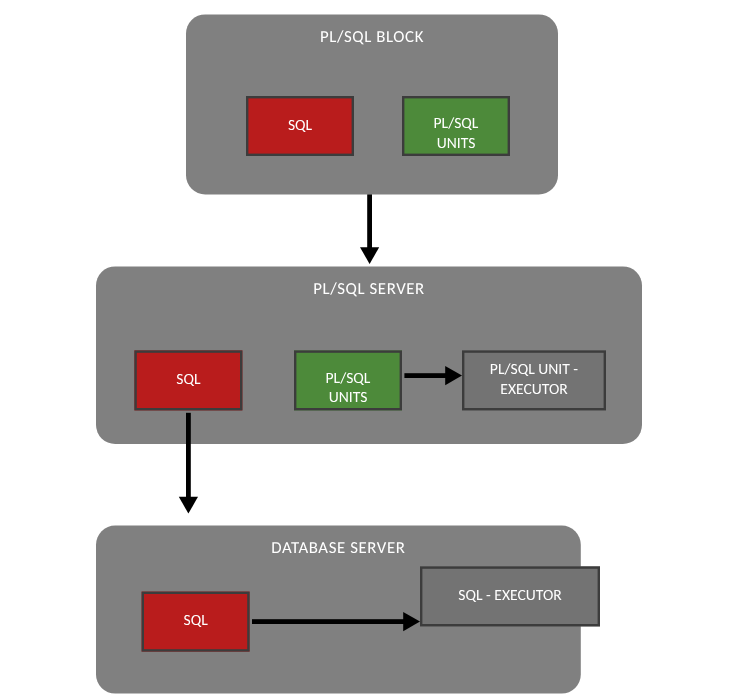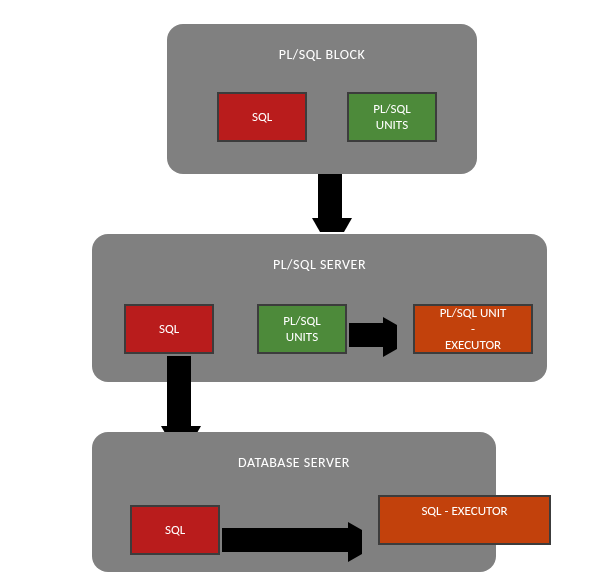--- a/index.html
+++ b/index.html
@@ -1,15 +1,15 @@
 <!DOCTYPE html>
 <html><head>
   <meta charset="utf-8">
   <style>
-    * { margin: 0; padding: 12px; box-sizing: border-box; }
+    * { margin: 0; padding: 0; box-sizing: border-box; }
     body {
       background: #ffffff;
       width: 610px;
       height: 582px;
       font-family: Calibri, Arial, sans-serif;
       position: relative;
     }
     .panel {
       position: absolute;
       background: #808080;
@@ -28,22 +28,22 @@
       display: flex;
       align-items: center;
       justify-content: center;
       text-align: center;
       color: #ffffff;
       border: 2px solid #3c3c3c;
       font-size: 13px;
       line-height: 1.25;
     }
     .box-brown { background: #b91c1c; }
-    .box-green { background: #4d8a3a; }
-    .box-blue  { background: #c2410c; margin-left: 16px; }
+    .box-green { background: #4d8a3a; align-items: flex-end; }
+    .box-blue  { background: #737373; }
     .arrow-line {
       position: absolute;
       background: #000000;
     }
     .arrow-head-down {
       position: absolute;
       width: 0; height: 0;
       border-left: 8px solid transparent;
       border-right: 8px solid transparent;
       border-top: 14px solid #000000;
@@ -87,24 +87,24 @@
   <span>PL/SQL UNIT -
 EXECUTOR</span>
 </div>
 
 <div class="arrow-line" style="left:337px; top:311px; width:36px; height:4px;"></div>
 <div class="arrow-head-right" style="left:371px; top:305px;"></div>
 
 <div class="arrow-line" style="left:155px; top:344px; width:4px; height:72px;"></div>
 <div class="arrow-head-down" style="left:149px; top:414px;"></div>
 
-<div class="panel" style="left:80px; top:420px; width:404px; height:140px;">
+<div class="panel" style="left:80px; top:438px; width:404px; height:140px;">
   <div class="panel-title">DATABASE SERVER</div>
 </div>
 <div class="box box-brown" style="left:118px; top:493px; width:90px; height:50px;">
   <span>SQL</span>
 </div>
-<div class="box box-blue" style="left:350px; top:483px; width:173px; height:50px;align-items:flex-end;">
+<div class="box box-blue" style="left:350px; top:472px; width:150px; height:50px;">
   <span>SQL - EXECUTOR</span>
 </div>
 
 <div class="arrow-line" style="left:210px; top:516px; width:128px; height:4px;"></div>
 <div class="arrow-head-right" style="left:336px; top:510px;"></div>
 
 </body></html>

